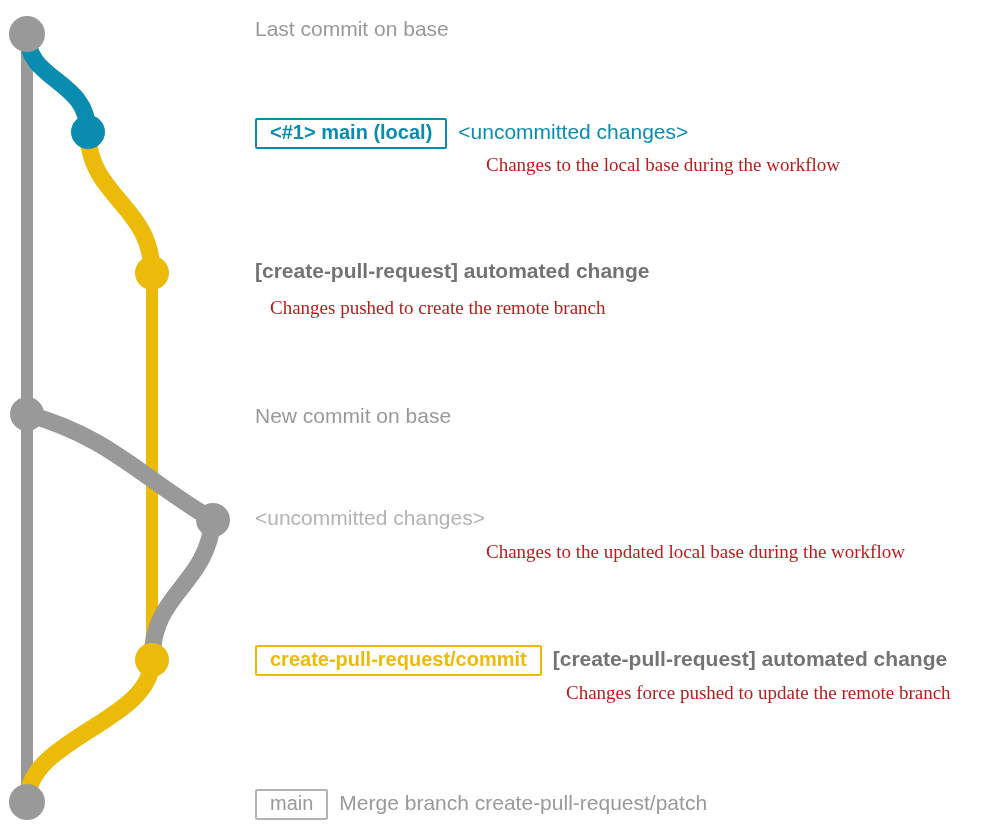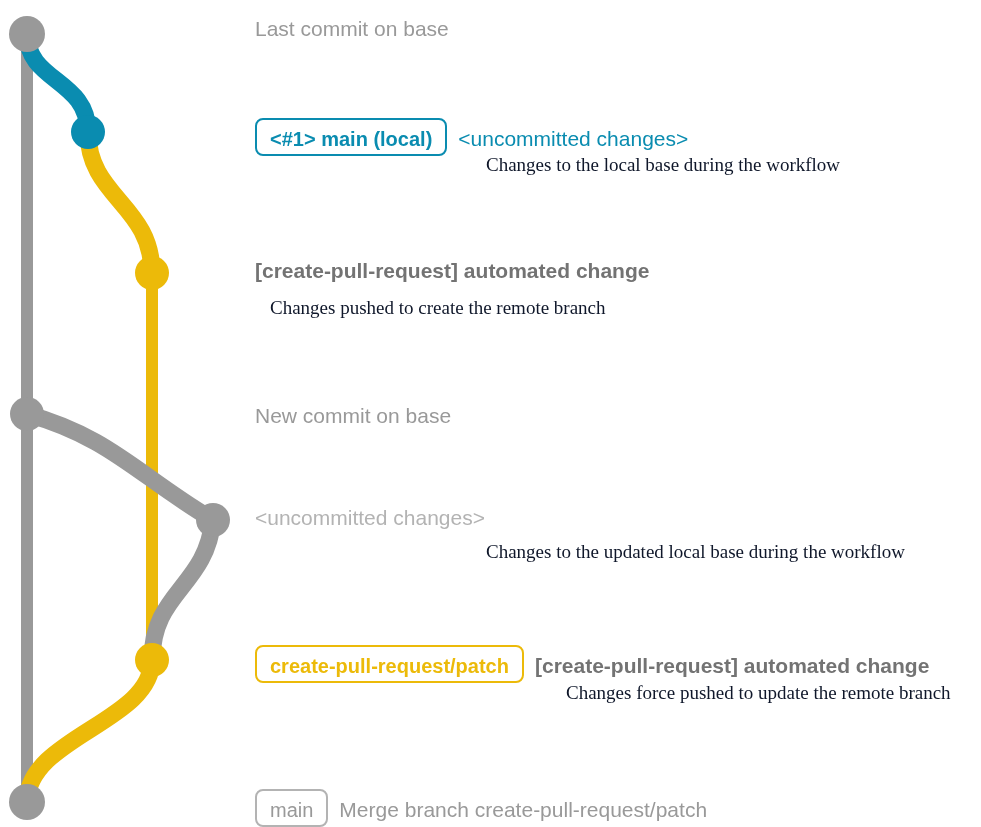--- a/index.html
+++ b/index.html
@@ -28,22 +28,22 @@
   }
   .row {
     position: absolute;
     display: flex;
     align-items: baseline;
     white-space: nowrap;
   }
   .ref-chip {
     display: inline-block;
     border: 2px solid #999999;
-    border-radius: 8px;
-    padding: 8px 13px 4px 13px;
+    border-radius: 2px;
+    padding: 1px 13px 4px 13px;
     font-size: 20px;
     line-height: 22px;
     color: #999999;
     background: transparent;
     margin-right: 11px;
   }
   .ref-chip.blue {
     border-color: #0a8cb0;
     color: #0a8cb0;
     font-weight: bold;
@@ -64,21 +64,21 @@
   }
   .subject.gray   { color: #999999; }
   .subject.blue   { color: #0a8cb0; }
   .subject.yellow { color: #737373; font-weight: bold; }
   .subject.graylite { color: #b3b3b3; }
   .note {
     position: absolute;
     font-family: "Liberation Serif", serif;
     font-size: 19px;
     line-height: 22px;
-    color: #0f172a;
+    color: #b91c1c;
     white-space: nowrap;
   }
 </style>
 </head>
 <body>
 
 <div id="stage">
 
   <svg id="graph" viewBox="0 0 981 827" xmlns="http://www.w3.org/2000/svg">
     <g id="edges-layer">
@@ -116,21 +116,21 @@
       </div>
       <div class="note" style="left: 270px; top: 290px;">Changes pushed to create the remote branch</div>
       <div class="row" style="left: 255px; top: 397px;">
         <span class="subject gray">New commit on base</span>
       </div>
       <div class="row" style="left: 255px; top: 499px;">
         <span class="subject graylite">&lt;uncommitted changes&gt;</span>
       </div>
       <div class="note" style="left: 486px; top: 534px;">Changes to the updated local base during the workflow</div>
       <div class="row" style="left: 255px; top: 638px;">
-        <span class="ref-chip yellow">create-pull-request/patch</span>
+        <span class="ref-chip yellow">create-pull-request/commit</span>
         <span class="subject yellow">[create-pull-request] automated change</span>
       </div>
       <div class="note" style="left: 566px; top: 675px;">Changes force pushed to update the remote branch</div>
       <div class="row" style="left: 255px; top: 782px;">
         <span class="ref-chip gray">main</span>
         <span class="subject gray">Merge branch create-pull-request/patch</span>
       </div>
     </div>
 
 </div>

